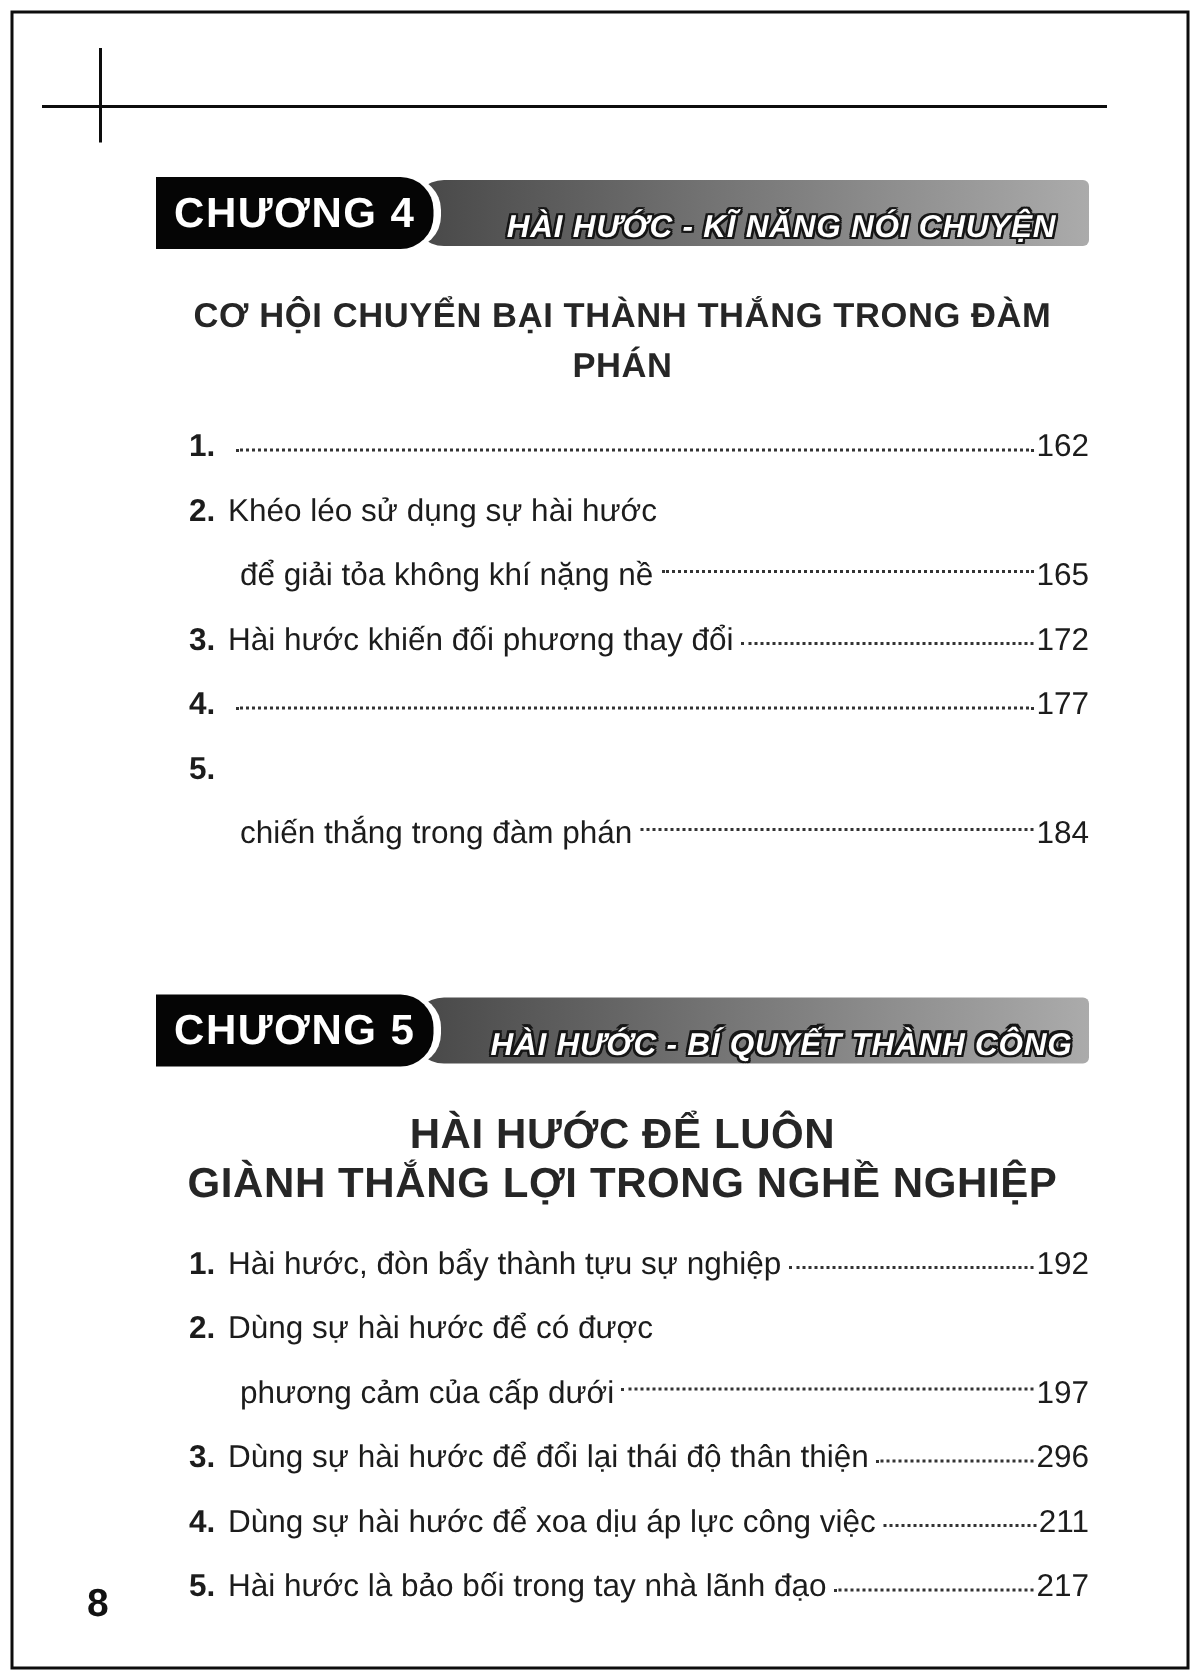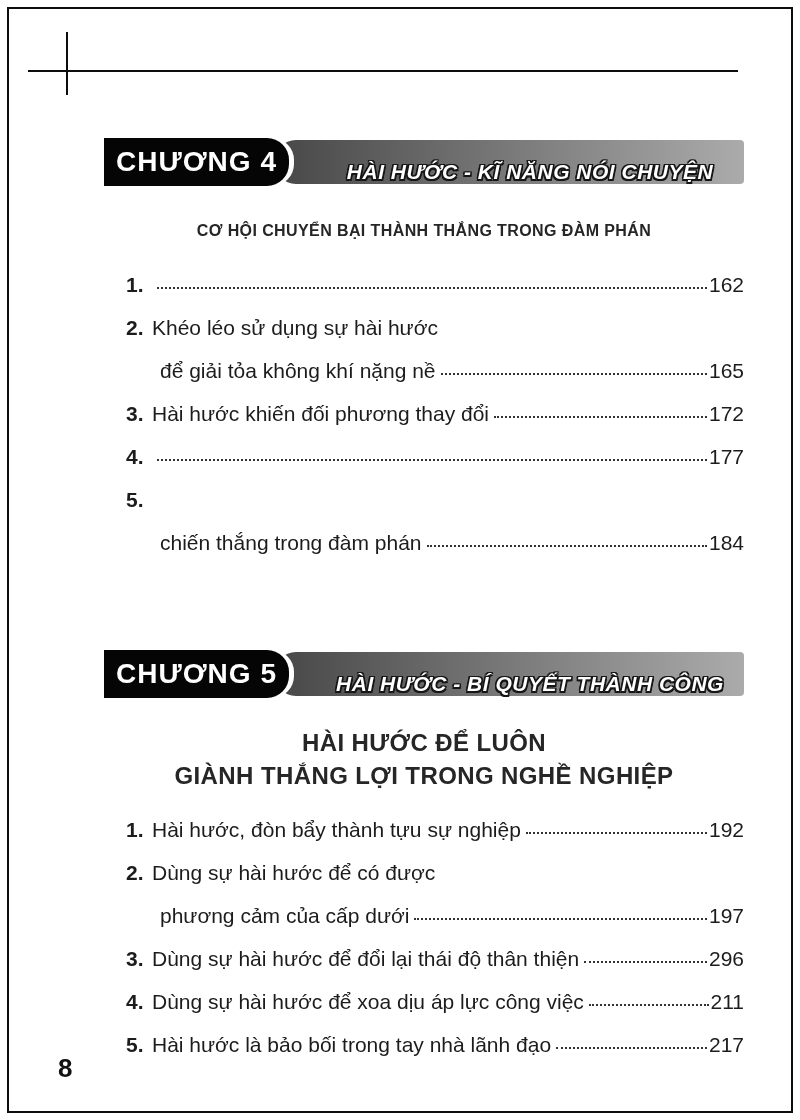--- a/index.html
+++ b/index.html
@@ -18,21 +18,21 @@
   }
   .top-rule {
     position: absolute; left: 28px; top: 70px;
     width: 710px; height: 2px; background: #0d0d0d;
   }
   .corner-vline {
     position: absolute; left: 66px; top: 32px;
     width: 2px; height: 63px; background: #0d0d0d;
   }
   .content {
-    position: absolute; left: 104px; right: 56px; top: 118px; margin-top: 20px;
+    position: absolute; left: 104px; right: 74px; top: 118px;
   }
   
   .ch-header { position: relative; height: 50px; margin-bottom: 26px; }
   .ch-box {
     position: absolute; left: 0; top: 0; z-index: 2;
     width: 185px; height: 48px;
     background: #050505; color: #ffffff;
     display: flex; align-items: center; justify-content: center;
     font-size: 28px; font-weight: bold; letter-spacing: 1px;
     border-radius: 0 22px 22px 0;
@@ -49,29 +49,29 @@
   .ch-banner-text {
     font-size: 21px; font-weight: bold; font-style: italic;
     letter-spacing: 0.5px; color: #ffffff; white-space: nowrap;
     text-shadow:
       -1.5px -1.5px 0 #161616, 1.5px -1.5px 0 #161616,
       -1.5px  1.5px 0 #161616, 1.5px  1.5px 0 #161616,
       -1.5px  0      0 #161616, 1.5px  0     0 #161616,
        0     -1.5px  0 #161616, 0      1.5px 0 #161616;
   }
   .section-title {
-    text-align: center; font-size: 16px; font-weight: bold;
+    text-align: center; font-size: 23px; font-weight: bold;
     color: #262626; letter-spacing: 0.4px; line-height: 33px;
     margin-bottom: 16px;
   }
-  .section-title.two-line { font-size: 24px; margin-top: 4px; }
+  .section-title.two-line { font-size: 28px; margin-top: 4px; }
   
   .toc { margin-top: 6px; font-size: 21px; }
   .toc-row { display: flex; align-items: baseline; line-height: 43px; padding-left: 22px; }
-  .toc-row.cont { padding-left: 56px; }
+  .toc-row.cont { padding-left: 56px; align-items: center; }
   .toc-num { flex: none; width: 26px; font-weight: bold; }
   .toc-text { flex: none; white-space: nowrap; }
   .toc-leader {
     flex: 1 1 auto; min-width: 18px;
     border-bottom: 2.4px dotted #333333;
     margin: 0 2px 0 5px;
     transform: translateY(-3px);
   }
   .toc-page { flex: none; text-align: right; }
   .chapter-gap { height: 86px; }

